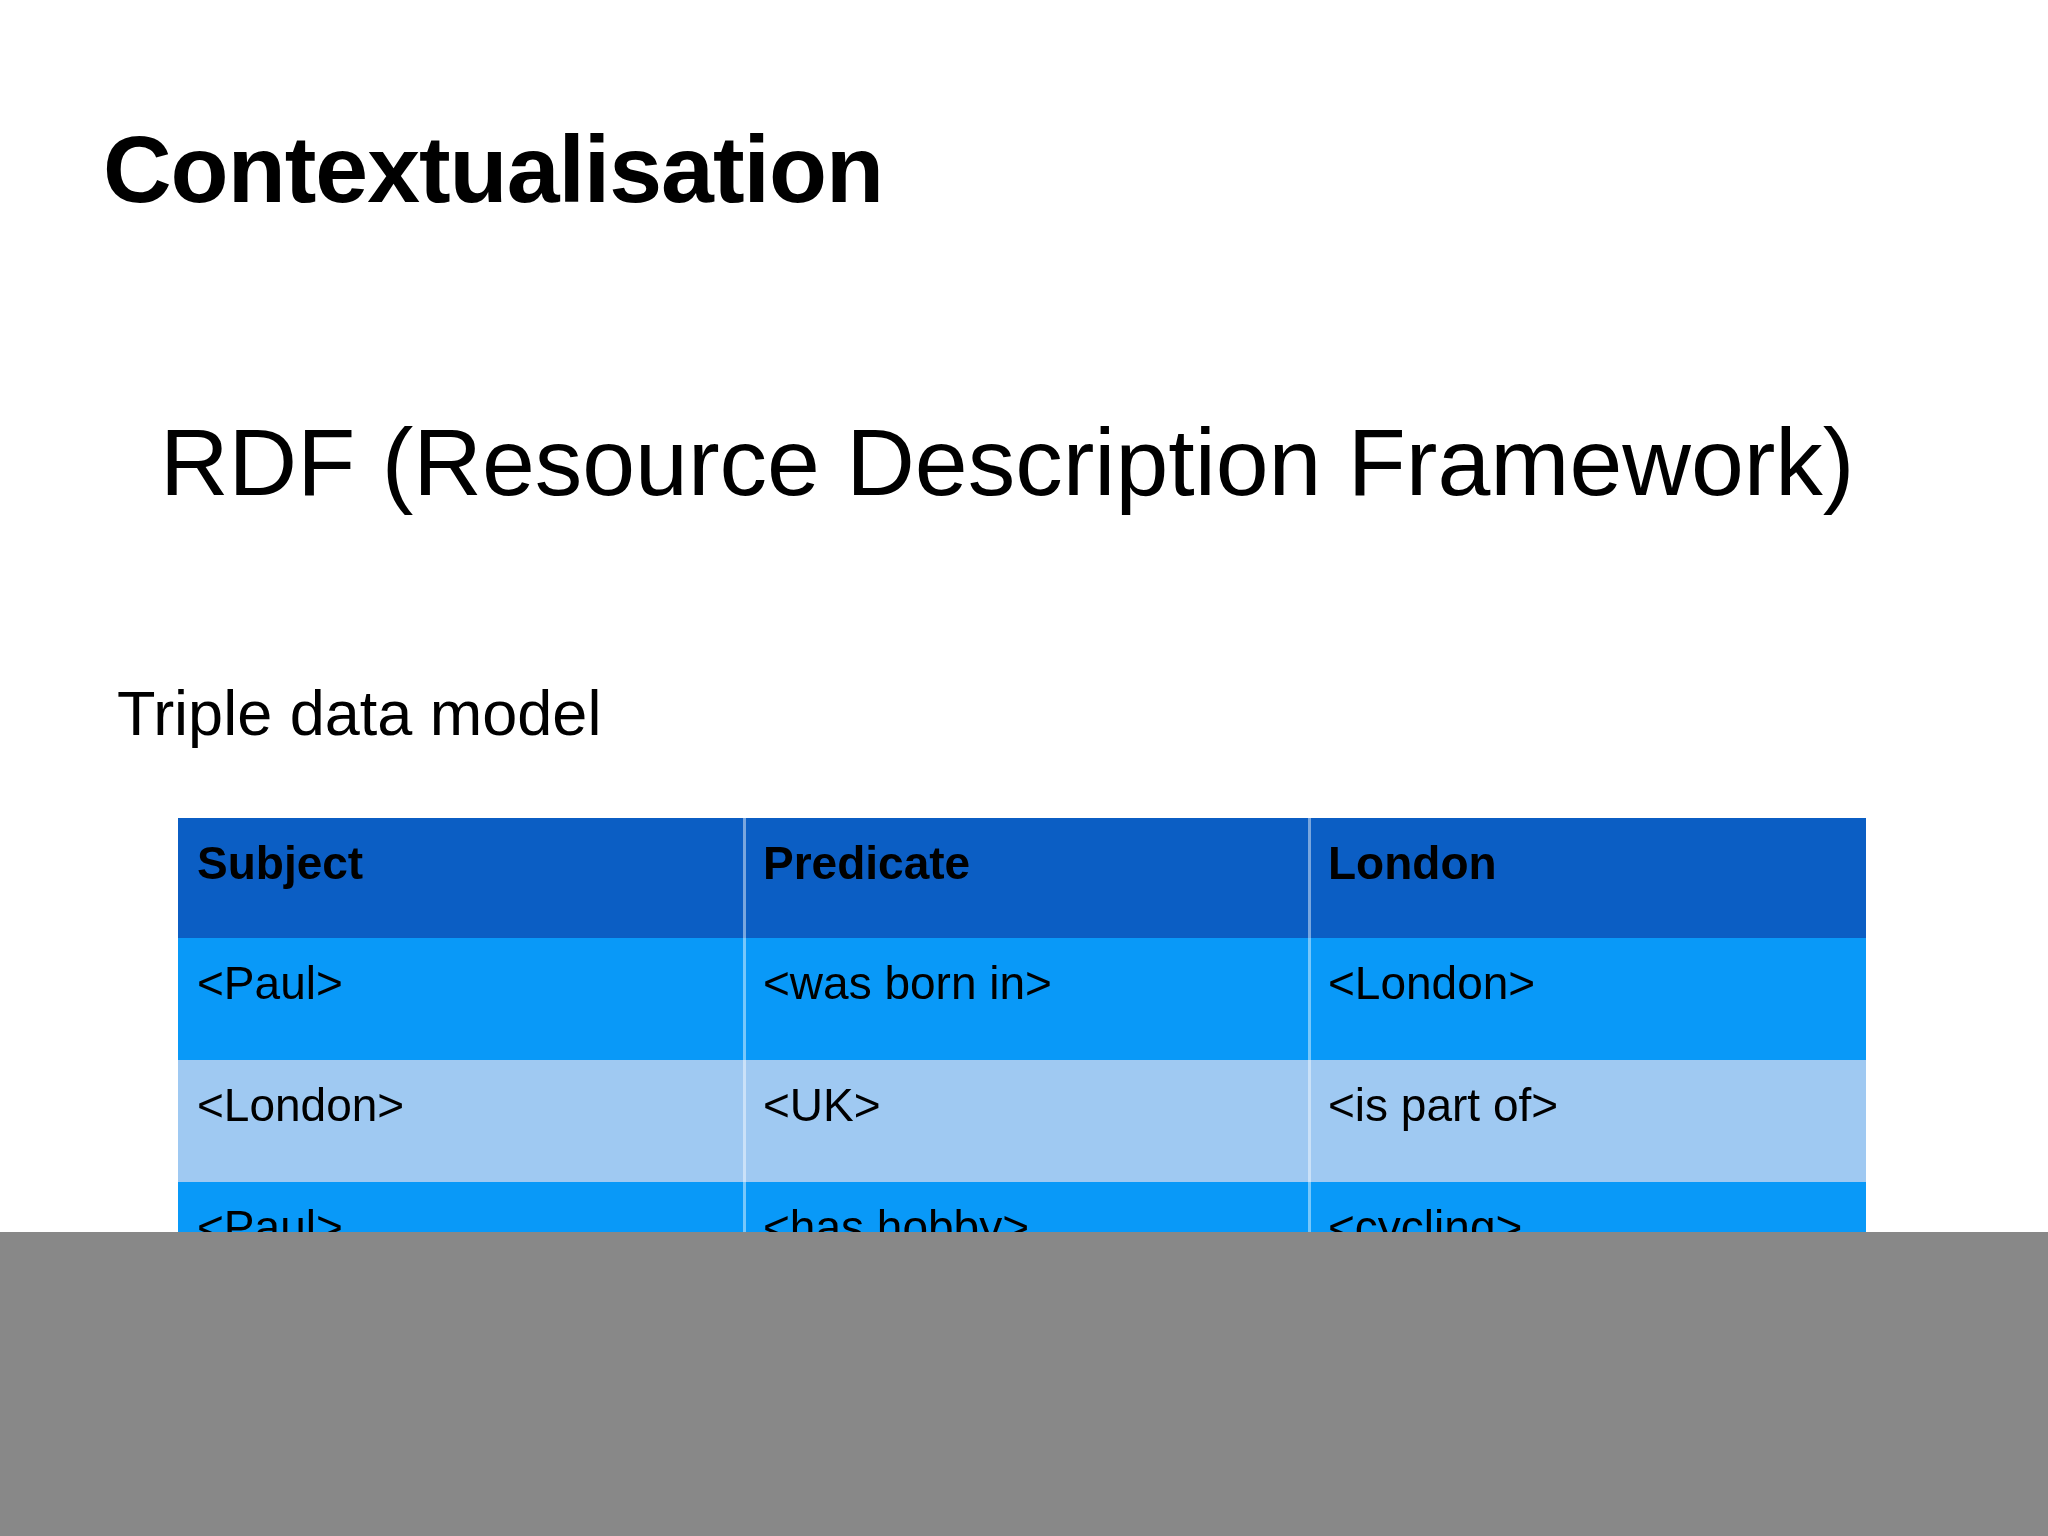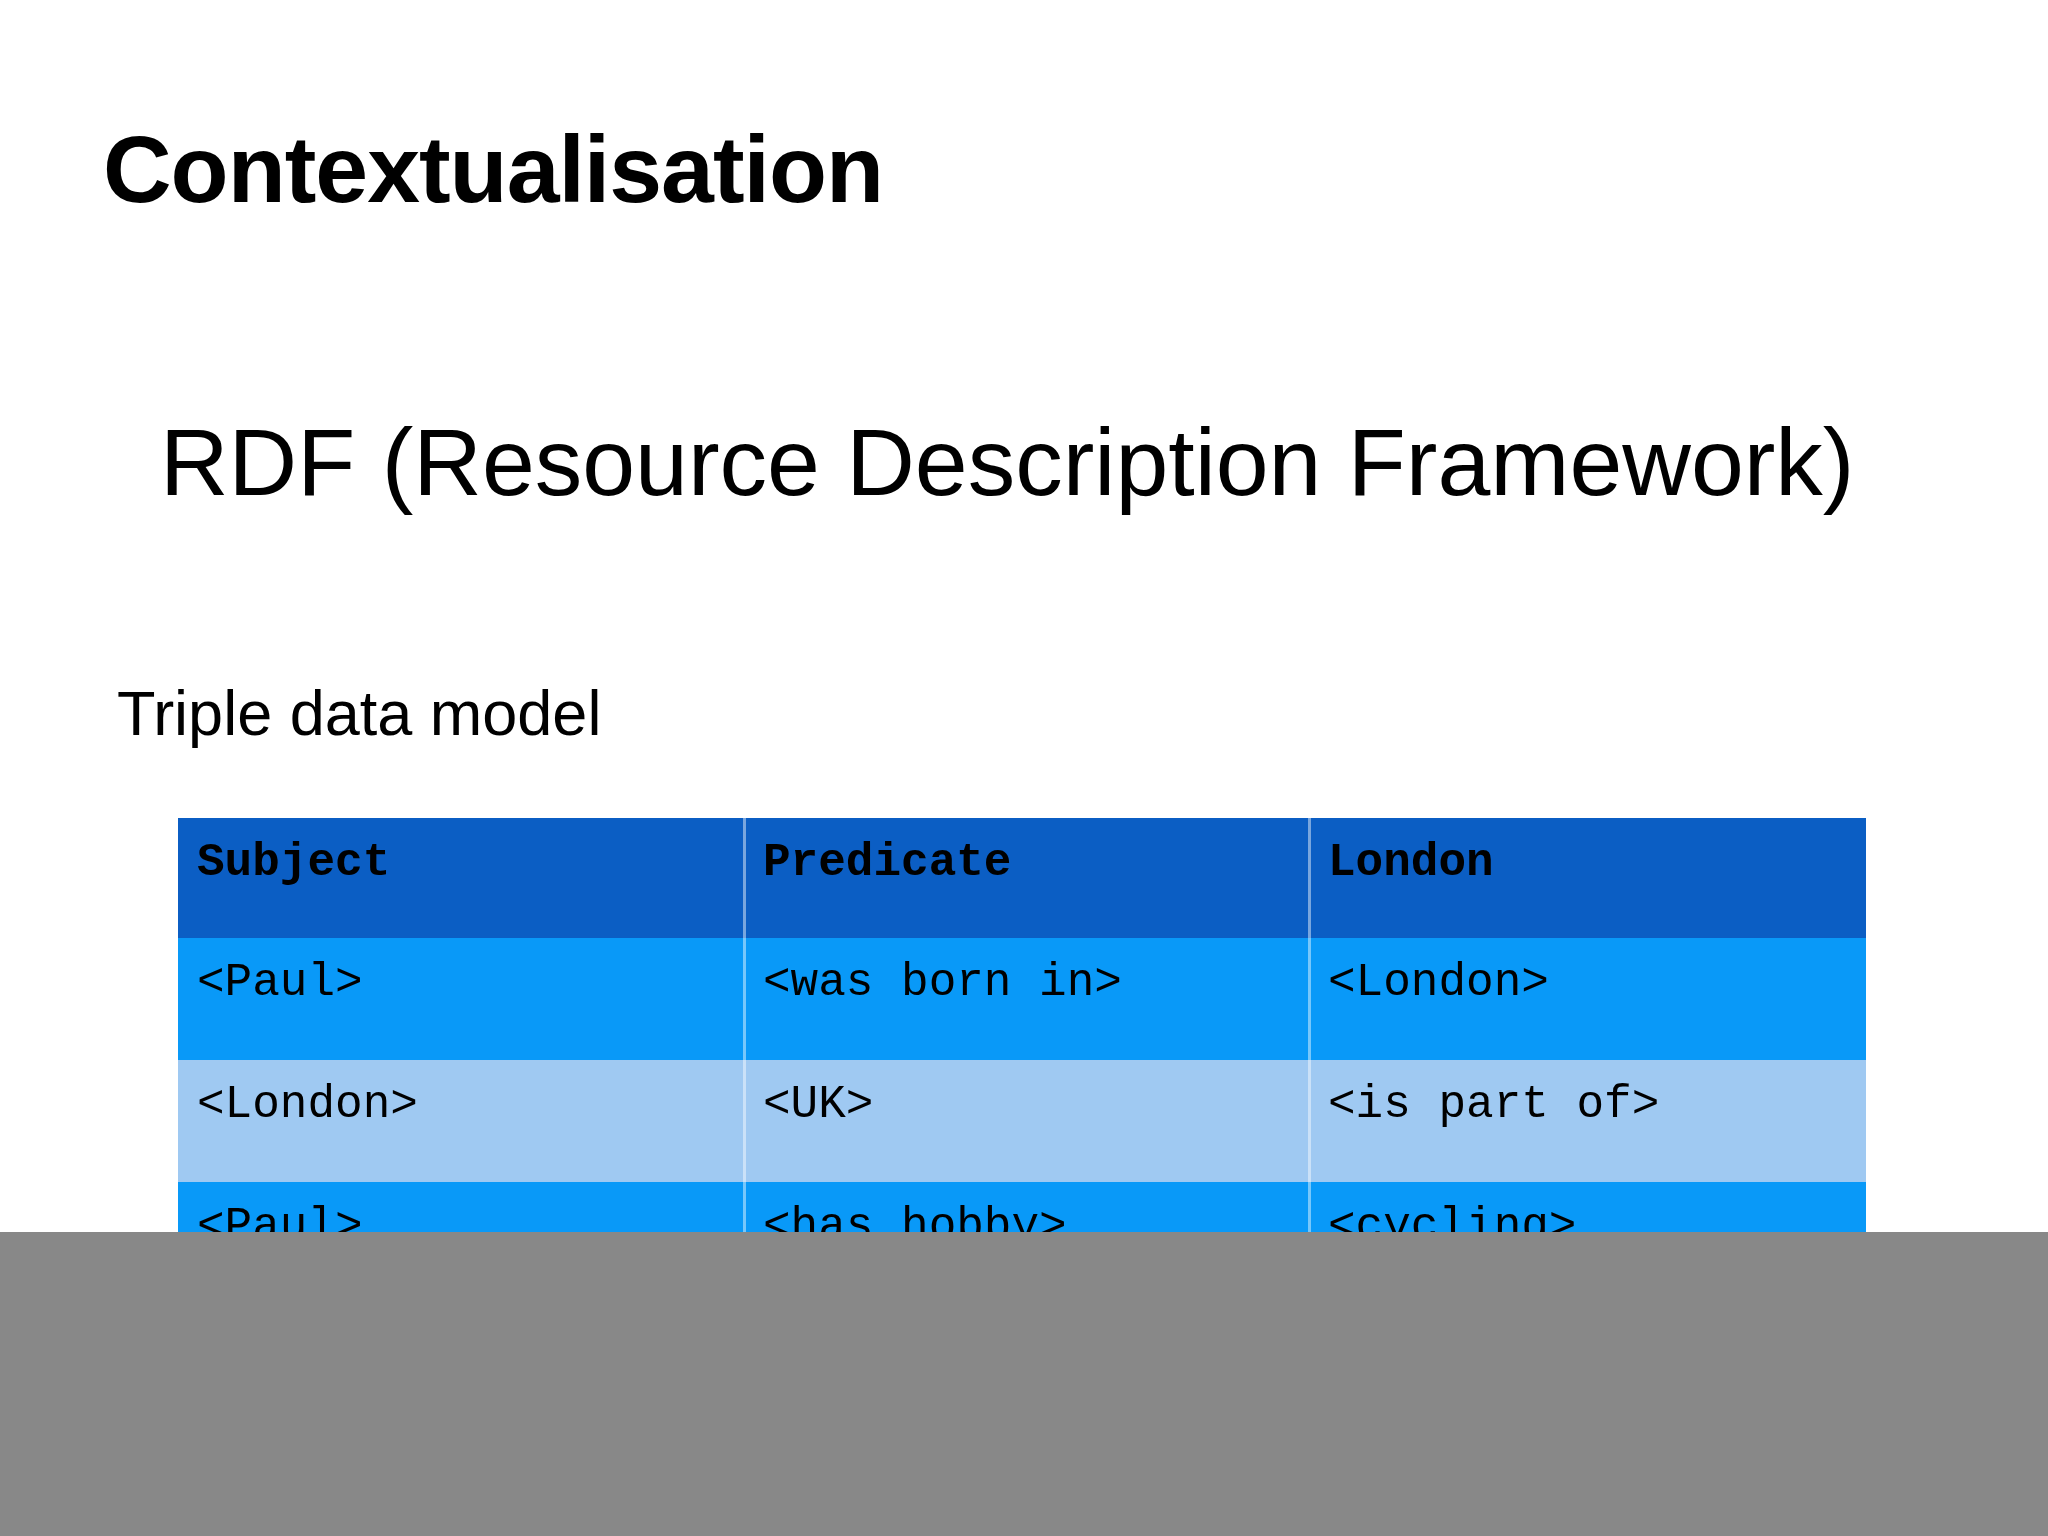--- a/index.html
+++ b/index.html
@@ -47,21 +47,20 @@
   }
   .triple-table {
     position: absolute;
     left: 178px;
     top: 818px;
     width: 1688px;
     height: 486px;
     display: grid;
     grid-template-columns: 565px 565px 558px;
     grid-template-rows: 120px 122px 122px 122px;
-    font-family: Liberation Mono, monospace;
   }
   .cell {
     display: flex;
     align-items: flex-start;
     padding: 20px 0 0 19px;
     font-size: 46px;
     line-height: 1.1;
     white-space: nowrap;
     overflow: hidden;
   }

